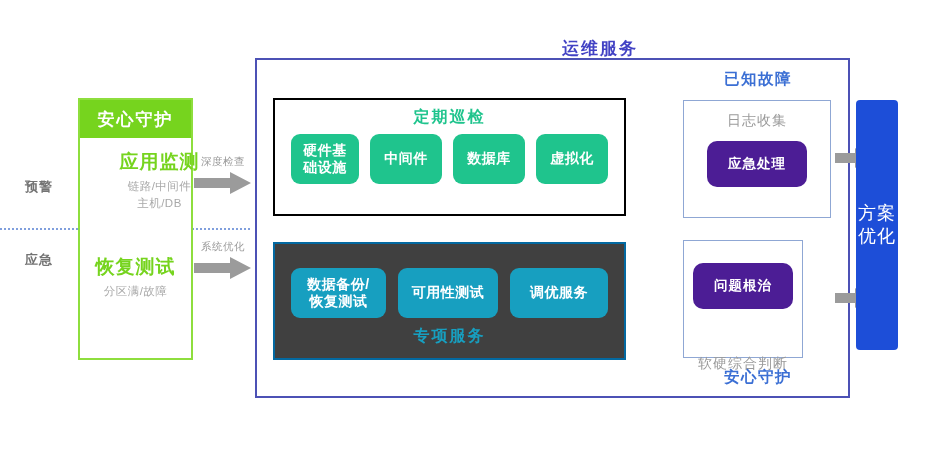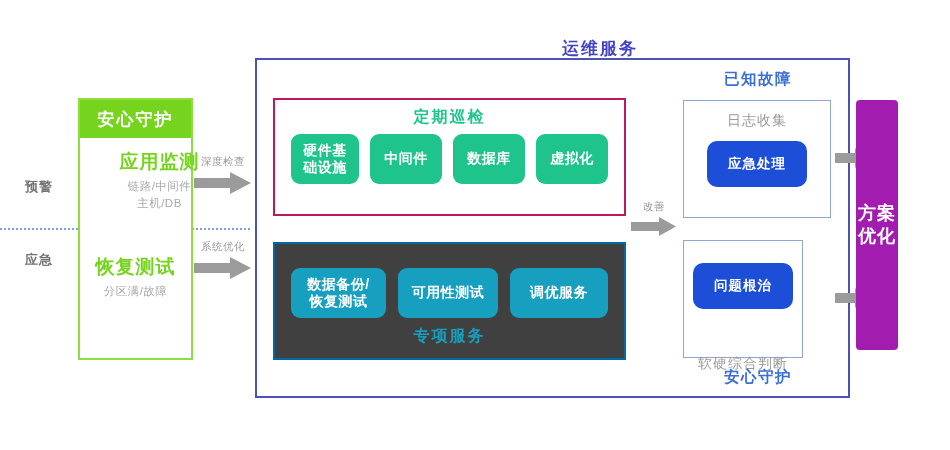--- a/index.html
+++ b/index.html
@@ -32,45 +32,45 @@
   .arrow-wrap{display:flex;flex-direction:column;align-items:center;}
   .arrow-cap{font-size:10.5px;color:#9a9a9a;margin-bottom:3px;letter-spacing:0.5px;white-space:nowrap;}
 
   
   .outer-frame{border:2px solid #4c51b5;background:#ffffff;}
   .main-title{
     color:#4242c4;font-size:17px;font-weight:bold;letter-spacing:2px;
   }
 
   
-  .panel-green{border:2px solid #be185d;background:#ffffff;}
+  .panel-green{border:2px solid #000000;background:#ffffff;}
   .panel-blue{border:2px solid #0369a1;background:#404040;}
   .panel-title-green{color:#1fc48d;font-size:16px;font-weight:bold;letter-spacing:2px;}
   .panel-title-blue{color:#179fc0;font-size:16px;font-weight:bold;letter-spacing:2px;}
 
   .pill{
     border-radius:9px;color:#ffffff;font-size:14px;font-weight:bold;
     line-height:1.22;letter-spacing:0.5px;
   }
   .pill-green{background:#1fc48d;}
   .pill-blue{background:#179fc0;}
 
   
   .fault-box{border:1.5px solid #8fa7d4;background:#ffffff;}
   .fault-cap{color:#3b6fd4;font-size:15.5px;font-weight:bold;letter-spacing:1.5px;}
   .fault-inner-label{color:#9a9a9a;font-size:14px;letter-spacing:1px;}
   .pill-steel{
-    background:#1d4ed8;border-radius:10px;color:#ffffff;
+    background:#4c1d95;border-radius:10px;color:#ffffff;
     font-size:13.5px;font-weight:bold;letter-spacing:1px;
   }
 
   
   .result-bar{
-    background:#a21caf;border-radius:4px;color:#ffffff;
-    font-size:18px;font-weight:bold;line-height:1.28;letter-spacing:1px;
+    background:#1d4ed8;border-radius:4px;color:#ffffff;
+    font-size:18px;font-weight:normal;line-height:1.28;letter-spacing:1px;
   }
 
   
   .divider{
     border-top:2px dotted #6a8fd8;opacity:.85;
   }
 </style>
 </head>
 <body>
 
@@ -128,26 +128,20 @@
   <div class="abs panel-blue" style="left:273px;top:242px;width:353px;height:118px;">
     <div style="display:flex;justify-content:center;gap:12px;padding:24px 12px 0 12px;">
       <div class="ctr pill pill-blue" style="width:95px;height:50px;white-space:pre-line;">数据备份/
 恢复测试</div>
       <div class="ctr pill pill-blue" style="width:100px;height:50px;white-space:pre-line;">可用性测试</div>
       <div class="ctr pill pill-blue" style="width:98px;height:50px;white-space:pre-line;">调优服务</div>
     </div>
     <div class="ctr panel-title-blue" style="width:100%;height:36px;">专项服务</div>
   </div>
 
-  <div class="abs arrow-wrap" style="left:630px;top:200px;width:48px;">
-    <div class="arrow-cap">改善</div>
-    <svg width="46" height="19" viewBox="0 0 46 19">
-      <path d="M0 5 L28 5 L28 0 L45 9.5 L28 19 L28 14 L0 14 Z" fill="#9b9b9b"></path>
-    </svg>
-  </div>
 
   <div class="abs ctr fault-cap" style="left:683px;top:68px;width:150px;height:22px;">已知故障</div>
   <div class="abs fault-box" style="left:683px;top:100px;width:148px;height:118px;">
     <div class="ctr fault-inner-label" style="width:100%;height:40px;">日志收集</div>
     <div style="display:flex;justify-content:center;">
       <div class="ctr pill-steel" style="width:100px;height:46px;">应急处理</div>
     </div>
   </div>
 
   <div class="abs fault-box" style="left:683px;top:240px;width:120px;height:118px;">

